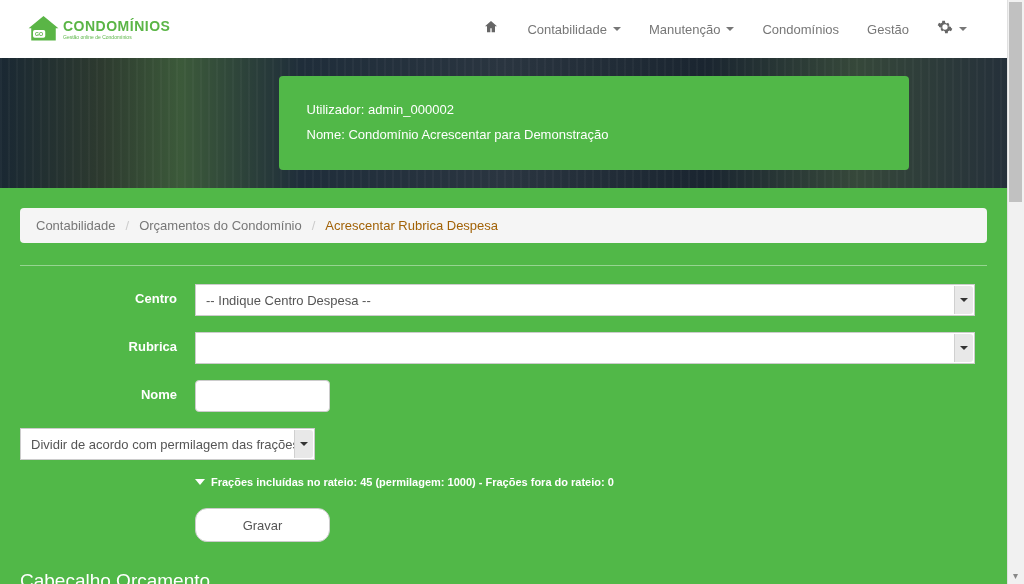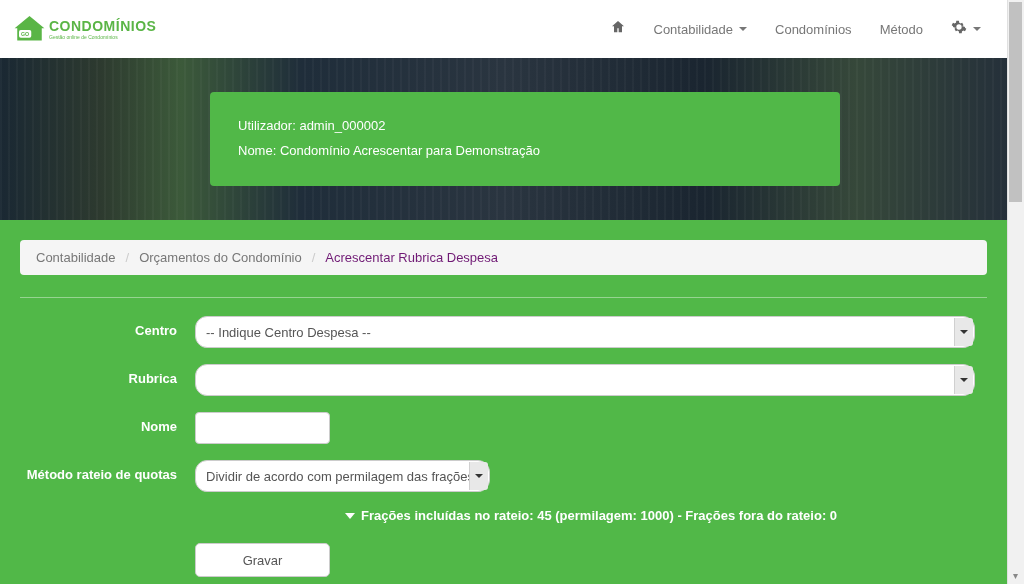--- a/index.html
+++ b/index.html
@@ -6,68 +6,68 @@
     body { font-family: Arial, Helvetica, sans-serif; font-size: 13px; color: #666; background: #fff; }
     .page { width: 1024px; height: 584px; position: relative; overflow: hidden; }
     .scrollbar-track { position: absolute; right: 0; top: 0; width: 17px; height: 100%; background: #f1f1f1; border-left: 1px solid #e0e0e0; }
     .scrollbar-thumb { position: absolute; right: 2px; top: 2px; width: 13px; height: 200px; background: #c1c1c1; border-radius: 0; }
     .scrollbar-arrow-up { position: absolute; top: 0; right: 0; width: 17px; height: 17px; display:flex; align-items:center; justify-content:center; color:#888; font-size:10px;}
     .scrollbar-arrow-down { position: absolute; bottom: 0; right: 0; width: 17px; height: 17px; display:flex; align-items:center; justify-content:center; color:#888; font-size:10px;}
     
     .content-area { width: 1007px; height: 584px; overflow: hidden; }
     
     
-    .navbar { display: flex; padding: 6px 12px; height: 58px; background: #fff; border-radius: 16px; }
+    .navbar { display: flex; padding: 6px 26px; height: 58px; background: #fff; border-radius: 16px; }
     .logo-area { display: flex; align-items: center; flex: 0 0 auto; }
     .logo-icon { width: 35px; height: 30px; position: relative; }
     .logo-text { margin-left: 2px; }
     .logo-brand { color: #5ab546; font-weight: bold; font-size: 14px; letter-spacing: 0.5px; }
     .logo-tagline { color: #5ab546; font-size: 5px; display: block; }
     
     .nav-spacer { flex: 1; }
     .nav-links { display: flex; align-items: center; gap: 0; }
     .nav-item { padding: 10px 14px; color: #777; font-size: 13px; cursor: pointer; display: flex; align-items: center; gap: 4px; }
     .caret { width: 0; height: 0; border-left: 4px solid transparent; border-right: 4px solid transparent; border-top: 4px solid #777; margin-left: 2px; }
     .home-glyph { font-size: 16px; color: #666; }
     .gear-glyph { font-size: 16px; color: #666; }
     
     
-    .hero { height: 162px; background: linear-gradient(90deg, #1a2833 0%, #2d3a2f 10%, #3c5a3a 18%, #1f2d3a 30%, #2a3540 50%, #1a2530 70%, #36483a 85%, #25303a 100%); position: relative; display: flex; align-items: center; padding: 16px 30px; }
+    .hero { height: 130px; background: linear-gradient(90deg, #1a2833 0%, #2d3a2f 10%, #3c5a3a 18%, #1f2d3a 30%, #2a3540 50%, #1a2530 70%, #36483a 85%, #25303a 100%); position: relative; display: flex; align-items: center; padding: 16px 30px; justify-content: center; }
     .hero::before { content:""; position:absolute; inset:0; background: repeating-linear-gradient(90deg, rgba(255,255,255,0.03) 0 2px, transparent 2px 8px); }
     .info-card { background: #51b848; border-radius: 4px; color: #fff; padding: 22px 28px; width: 630px; margin-left: 180px; display: flex; z-index: 1; }
     .info-col { flex: 1; }
     .info-line { font-size: 13px; line-height: 1.9; }
     
     
     .main-panel { background: #51b848; padding: 20px; min-height: 420px; }
     
     
     .breadcrumb { background: #f5f5f5; border-radius: 4px; padding: 10px 16px; display: flex; align-items: center; gap: 10px; color: #888; font-size: 13px; }
     .breadcrumb-link { color: #777; cursor: pointer; }
     .breadcrumb-sep { color: #ccc; }
-    .breadcrumb-current { color: #701a75; text-align: center; }
+    .breadcrumb-current { color: #a16207; text-align: center; }
     
     .divider { border-top: 1px solid rgba(255,255,255,0.4); margin: 22px 0 18px; }
     
     
     .form-row { display: flex; align-items: flex-start; margin-bottom: 16px; }
     .form-label { width: 175px; text-align: right; padding-right: 18px; color: #fff; font-weight: bold; font-size: 13px; padding-top: 7px; line-height: 1.3; }
     .form-control-wrap { flex: 0 0 auto; }
-    .select-full { width: 780px; height: 32px; border: 1px solid #ccc; border-radius: 12px; padding: 0 10px; font-size: 13px; color: #555; background: #fff; appearance: none; -webkit-appearance: none; position: relative; }
+    .select-full { width: 780px; height: 32px; border: 1px solid #ccc; border-radius: 0; padding: 0 10px; font-size: 13px; color: #555; background: #fff; appearance: none; -webkit-appearance: none; position: relative; }
     .select-wrap { position: relative; display: inline-block; }
     .select-wrap::after { content: ""; position: absolute; right: 2px; top: 2px; bottom: 2px; width: 18px; background: #e8e8e8; border-radius: 0 3px 3px 0; border-left: 1px solid #d0d0d0; pointer-events: none; }
     .select-wrap .tri { position: absolute; right: 7px; top: 50%; transform: translateY(-50%); width: 0; height: 0; border-left: 4px solid transparent; border-right: 4px solid transparent; border-top: 4px solid #333; z-index: 2; pointer-events: none; }
     .select-med { width: 295px; }
     .input-sm { width: 135px; height: 32px; border: 1px solid #ccc; border-radius: 4px; padding: 0 10px; font-size: 13px; }
     
-    .fracoes-row { display: flex; align-items: center; margin-left: 175px; margin-bottom: 20px; color: #fff; font-weight: bold; font-size: 13px; gap: 6px; justify-content: center; }
+    .fracoes-row { display: flex; align-items: center; margin-left: 175px; margin-bottom: 20px; color: #fff; font-weight: bold; font-size: 11px; gap: 6px; }
     .chevron-down-white { width: 0; height: 0; border-left: 5px solid transparent; border-right: 5px solid transparent; border-top: 6px solid #fff; display: inline-block; }
     
     .button-row { display: flex; gap: 30px; margin-left: 175px; }
-    .btn { width: 135px; height: 34px; background: #fff; border: 1px solid #ccc; border-radius: 5px; color: #555; font-size: 13px; cursor: pointer; }
+    .btn { width: 135px; height: 34px; background: #fff; border: 1px solid #ccc; border-radius: 12px; color: #555; font-size: 13px; cursor: pointer; }
     
     .section-heading { color: #fff; font-size: 19px; margin-top: 28px; font-weight: normal; }
   </style>
 </head>
 <body>
 
 <div class="page">
   <div class="content-area">
 
     <div class="navbar">
@@ -91,24 +91,28 @@
             <svg width="16" height="16" viewBox="0 0 24 24">
                 <path fill="#666" d="M12 3l9 8h-3v9h-5v-6h-2v6H6v-9H3z"></path>
               </svg>
           </span>
         </div>
         <div class="nav-item">
           <span>Contabilidade</span>
           <span class="caret"></span>
         </div>
         <div class="nav-item">
+          <span>Manutenção</span>
+          <span class="caret"></span>
+        </div>
+        <div class="nav-item">
           <span>Condomínios</span>
         </div>
         <div class="nav-item">
-          <span>Método</span>
+          <span>Gestão</span>
         </div>
         <div class="nav-item">
           <span class="gear-glyph">
             <svg width="16" height="16" viewBox="0 0 24 24">
                 <path fill="#666" d="M12 8a4 4 0 100 8 4 4 0 000-8zm9 4a7 7 0 01-.1 1.2l2.1 1.6-2 3.5-2.5-1a7 7 0 01-2 1.2l-.4 2.7h-4l-.4-2.7a7 7 0 01-2-1.2l-2.5 1-2-3.5 2.1-1.6A7 7 0 013 12a7 7 0 01.1-1.2L1 9.2l2-3.5 2.5 1a7 7 0 012-1.2L7.9 2.8h4l.4 2.7a7 7 0 012 1.2l2.5-1 2 3.5-2.1 1.6A7 7 0 0121 12z"></path>
               </svg>
           </span>
           <span class="caret"></span>
         </div>
       </div>
@@ -160,21 +164,20 @@
       </div>
 
       <div class="form-row">
         <div class="form-label">Nome</div>
         <div class="form-control-wrap">
           <input type="text" class="input-sm" style="">
         </div>
       </div>
 
       <div class="form-row">
-        <div class="form-label">Método rateio de quotas</div>
         <div class="form-control-wrap">
           <div class="select-wrap">
             <select class="select-full select-med">
               <option>Dividir de acordo com permilagem das frações</option>
             </select>
             <span class="tri"></span>
           </div>
         </div>
       </div>
 

